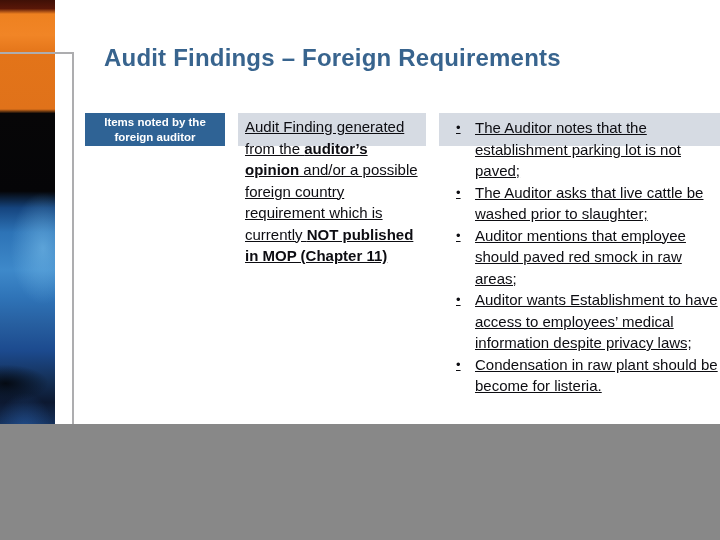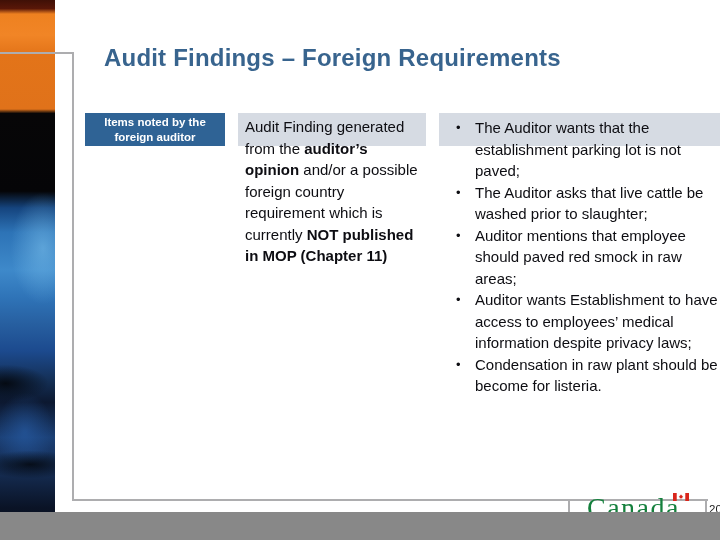--- a/index.html
+++ b/index.html
@@ -1,17 +1,17 @@
 <!DOCTYPE html>
 <html><head>
 <meta charset="utf-8">
 <style>
   html,body{margin:0;padding:0;background:#888;}
   .slide{
-    position:relative;width:720px;height:512px;background:#ffffff;
+    position:relative;width:720px;height:424px;background:#ffffff;
     overflow:hidden;font-family:"Liberation Sans",sans-serif;
   }
 
   
   .photo-strip{
     position:absolute;left:0;top:0;width:55px;height:540px;
     background-image:
       radial-gradient(ellipse 46px 80px at 78% 46%, rgba(125,195,238,.55), rgba(125,195,238,0) 70%),
       radial-gradient(ellipse 60px 26px at 10% 71%, rgba(2,4,8,.85), rgba(2,4,8,0) 72%),
       radial-gradient(ellipse 70px 20px at 55% 86%, rgba(2,4,8,.8), rgba(2,4,8,0) 70%),
@@ -47,20 +47,21 @@
     grid-template-rows:33px 322px;column-gap:3px;row-gap:4px;gap:13px;
   }
   .th{
     background:#2f6395;color:#ffffff;font-size:11.5px;font-weight:bold;
     display:flex;align-items:center;justify-content:center;text-align:center;
     line-height:1.3;padding:0 8px;
   }
   .td{
     background:#d6dbe3;color:#0d0d12;font-size:15px;line-height:21.5px;
     padding:3px 4px 0 7px;
+    text-decoration:underline;
   }
   .td b{font-weight:bold;}
   .red-num{color:#d9261c;font-weight:bold;}
 
   .examples-list{list-style:none;margin:0;padding:1px 2px 0 10px;}
   .examples-list li{display:flex;}
   .bullet{flex:0 0 19px;font-size:13px;line-height:21.5px;}
   .li-text{flex:1;}
 
   
@@ -108,21 +109,21 @@
 
     <div class="td">
       <span>Audit Finding generated from the </span><b>auditor’s opinion</b><span> and/or a possible foreign country requirement which is currently </span><b>NOT published in MOP (Chapter 11)</b>
     </div>
 
 
     <div class="td">
       <ul class="examples-list">
         <li>
           <span class="bullet">•</span>
-          <span class="li-text">The Auditor wants that the establishment parking lot is not paved;</span>
+          <span class="li-text">The Auditor notes that the establishment parking lot is not paved;</span>
         </li>
         <li>
           <span class="bullet">•</span>
           <span class="li-text">The Auditor asks that live cattle be washed prior to slaughter;</span>
         </li>
         <li>
           <span class="bullet">•</span>
           <span class="li-text">Auditor mentions that employee should paved red smock in raw areas;</span>
         </li>
         <li>

